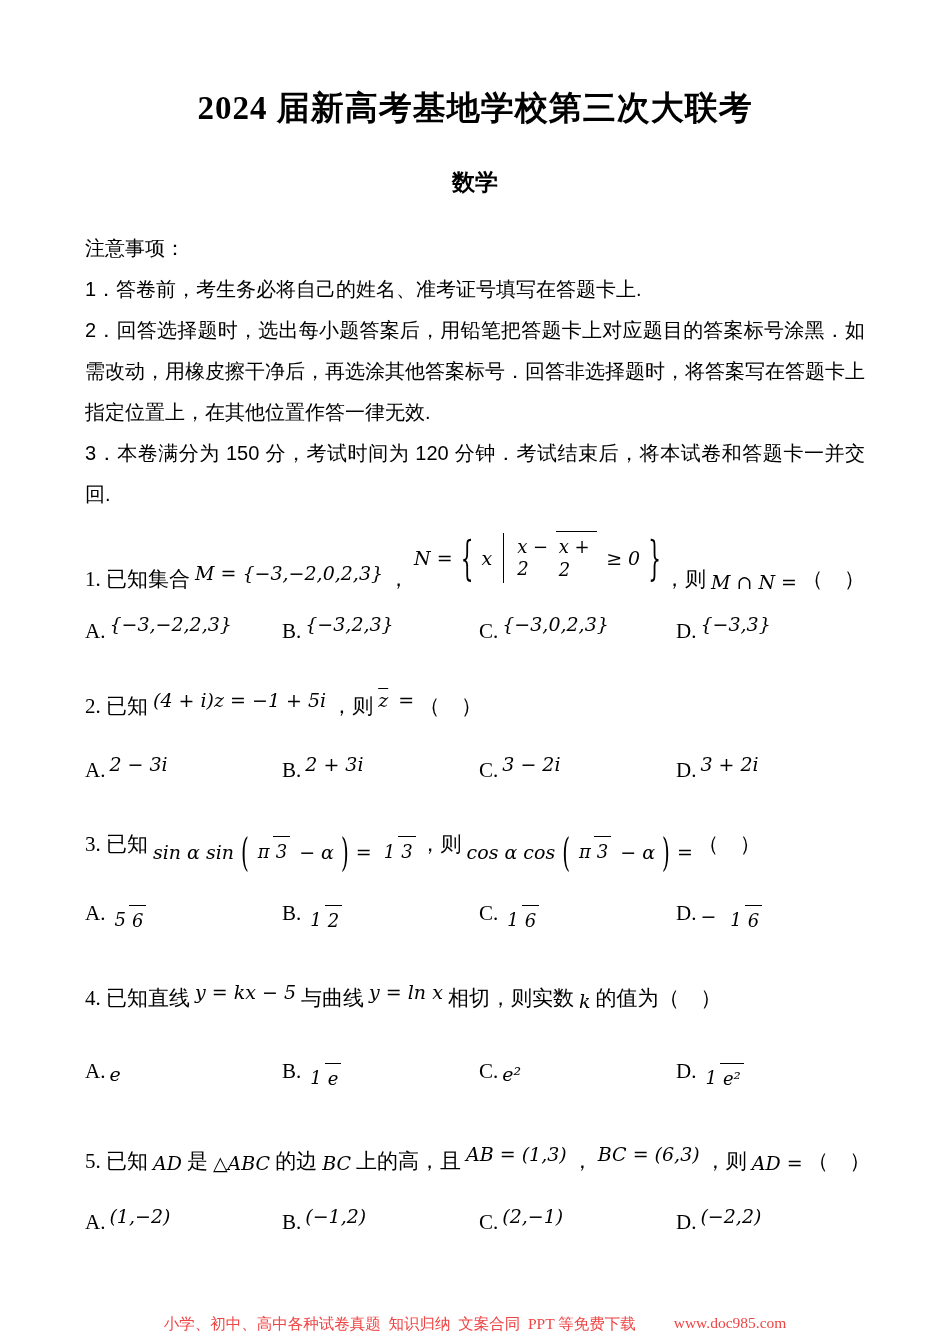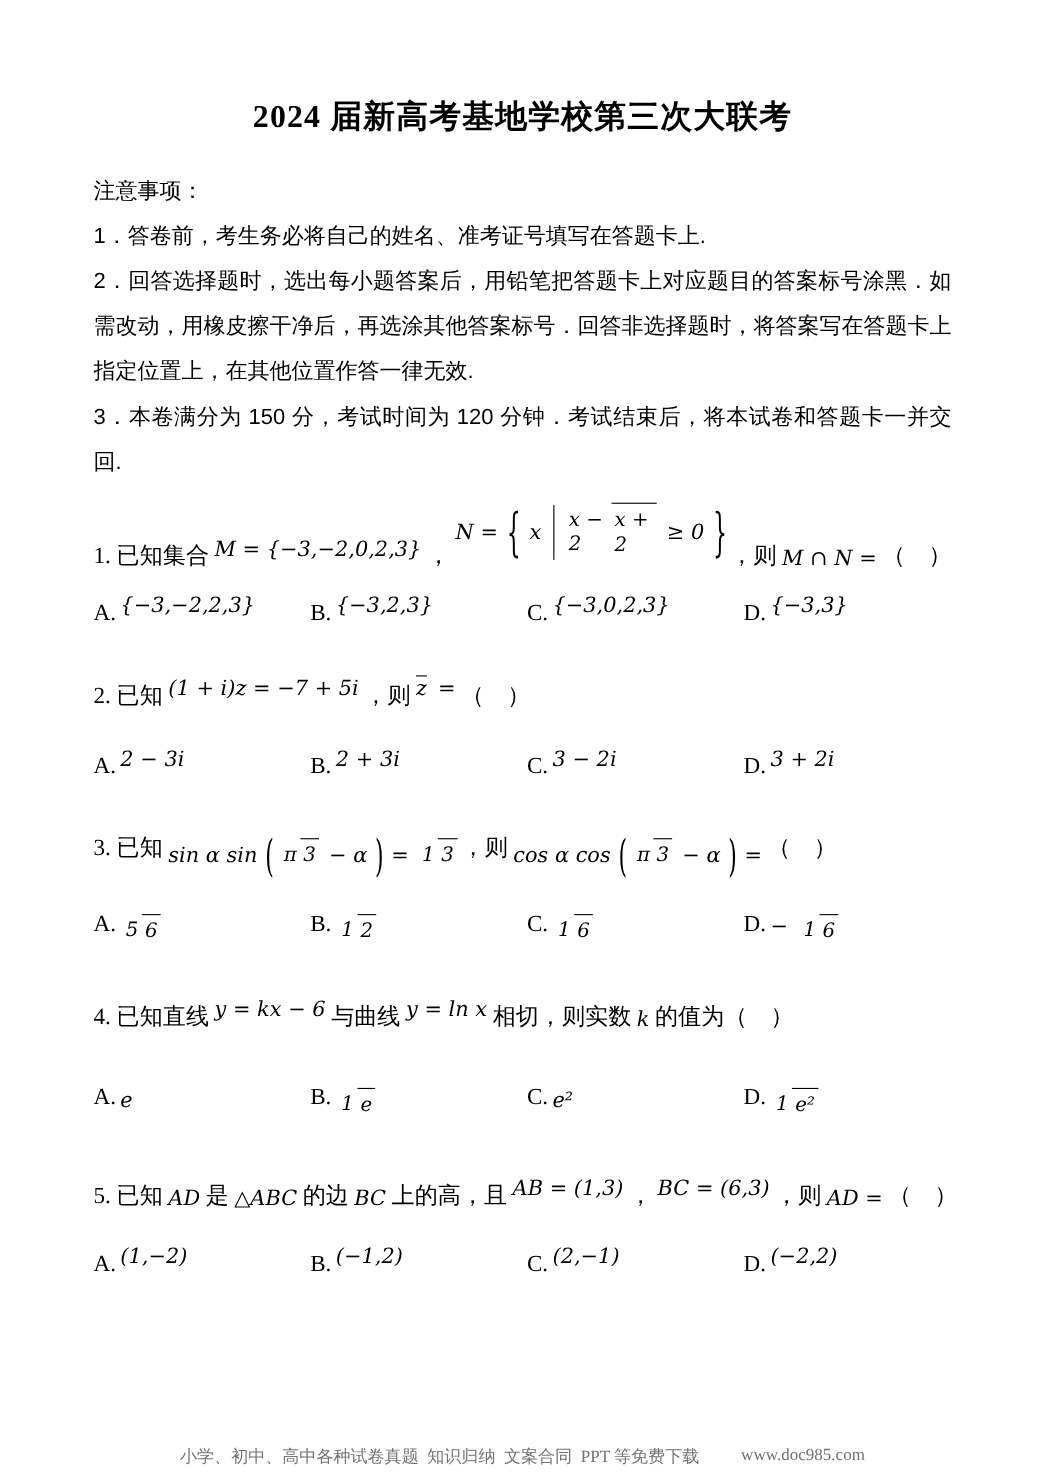--- a/index.html
+++ b/index.html
@@ -5,21 +5,21 @@
   html,body{margin:0;padding:0;}
   body{
     width:950px;height:1344px;
     background:#ffffff;color:#000;
     position:relative;overflow:hidden;
     font-family:"Liberation Serif",serif;
   }
   .page{padding:88px 85px 0 85px;}
   .title{
     font-family:"Liberation Serif",serif;
-    font-weight:bold;font-size:29px;line-height:1.25;
+    font-weight:bold;font-size:33px;line-height:1.25;
     text-align:center;letter-spacing:1px;
   }
   .subject{
     font-family:"Liberation Serif",serif;
     font-weight:bold;font-size:23px;
     text-align:center;margin-top:38px;
   }
   .notice{
     margin-top:30px;
     font-family:"Liberation Sans",sans-serif;
@@ -71,29 +71,30 @@
   .qn1{margin-top:16px;} .qn1 .options{margin-top:18px;}
   .qn2{margin-top:42px;} .qn2 .options{margin-top:30px;}
   .qn3{margin-top:44px;} .qn3 .options{margin-top:38px;}
   .qn4{margin-top:52px;} .qn4 .options{margin-top:42px;}
   .qn5{margin-top:56px;} .qn5 .options{margin-top:28px;}
   
   .footer{
     position:absolute;left:0;bottom:9px;width:100%;
     display:flex;justify-content:center;gap:38px;
     font-family:"Liberation Serif",serif;
-    font-size:15.5px;color:#737373;
+    font-size:15.5px;color:#ef4444;
   }
   .footer span{white-space:pre;}
 </style>
 </head>
 <body>
 
 <div class="page">
   <div class="title">2024 届新高考基地学校第三次大联考</div>
+  <div class="subject">数学</div>
 
   <div class="notice">
     <div>注意事项：</div>
     <div class="para">1．答卷前，考生务必将自己的姓名、准考证号填写在答题卡上.</div>
     <div class="para">2．回答选择题时，选出每小题答案后，用铅笔把答题卡上对应题目的答案标号涂黑．如需改动，用橡皮擦干净后，再选涂其他答案标号．回答非选择题时，将答案写在答题卡上指定位置上，在其他位置作答一律无效.</div>
     <div class="para">3．本卷满分为 150 分，考试时间为 120 分钟．考试结束后，将本试卷和答题卡一并交回.</div>
   </div>
 
 
   <div>
@@ -133,21 +134,21 @@
           </div>
           <div class="opt">
             <span class="seg-text opt-label">D.</span>
             <span class="seg-math up1">{−3,3}</span>
           </div>
         </div>
       </div>
       <div class="question qn2">
         <div class="qline">
           <span class="seg-text">2. 已知</span>
-          <span class="seg-math up1">(1 + i)z = −7 + 5i</span>
+          <span class="seg-math up1">(4 + i)z = −1 + 5i</span>
           <span class="seg-text">，则</span>
           <span class="seg-math overlined up1">z</span>
           <span class="seg-math up1">=</span>
           <span class="seg-text">（　）</span>
         </div>
         <div class="options">
           <div class="opt">
             <span class="seg-text opt-label">A.</span>
             <span class="seg-math up1">2 − 3i</span>
           </div>
@@ -225,21 +226,21 @@
             <span class="seg-frac dn1">
               <span class="num">1</span>
               <span class="den">6</span>
             </span>
           </div>
         </div>
       </div>
       <div class="question qn4">
         <div class="qline">
           <span class="seg-text">4. 已知直线</span>
-          <span class="seg-math up1">y = kx − 6</span>
+          <span class="seg-math up1">y = kx − 5</span>
           <span class="seg-text">与曲线</span>
           <span class="seg-math up1">y = ln x</span>
           <span class="seg-text">相切，则实数</span>
           <span class="seg-math">k</span>
           <span class="seg-text">的值为（　）</span>
         </div>
         <div class="options">
           <div class="opt">
             <span class="seg-text opt-label">A.</span>
             <span class="seg-math">e</span>

